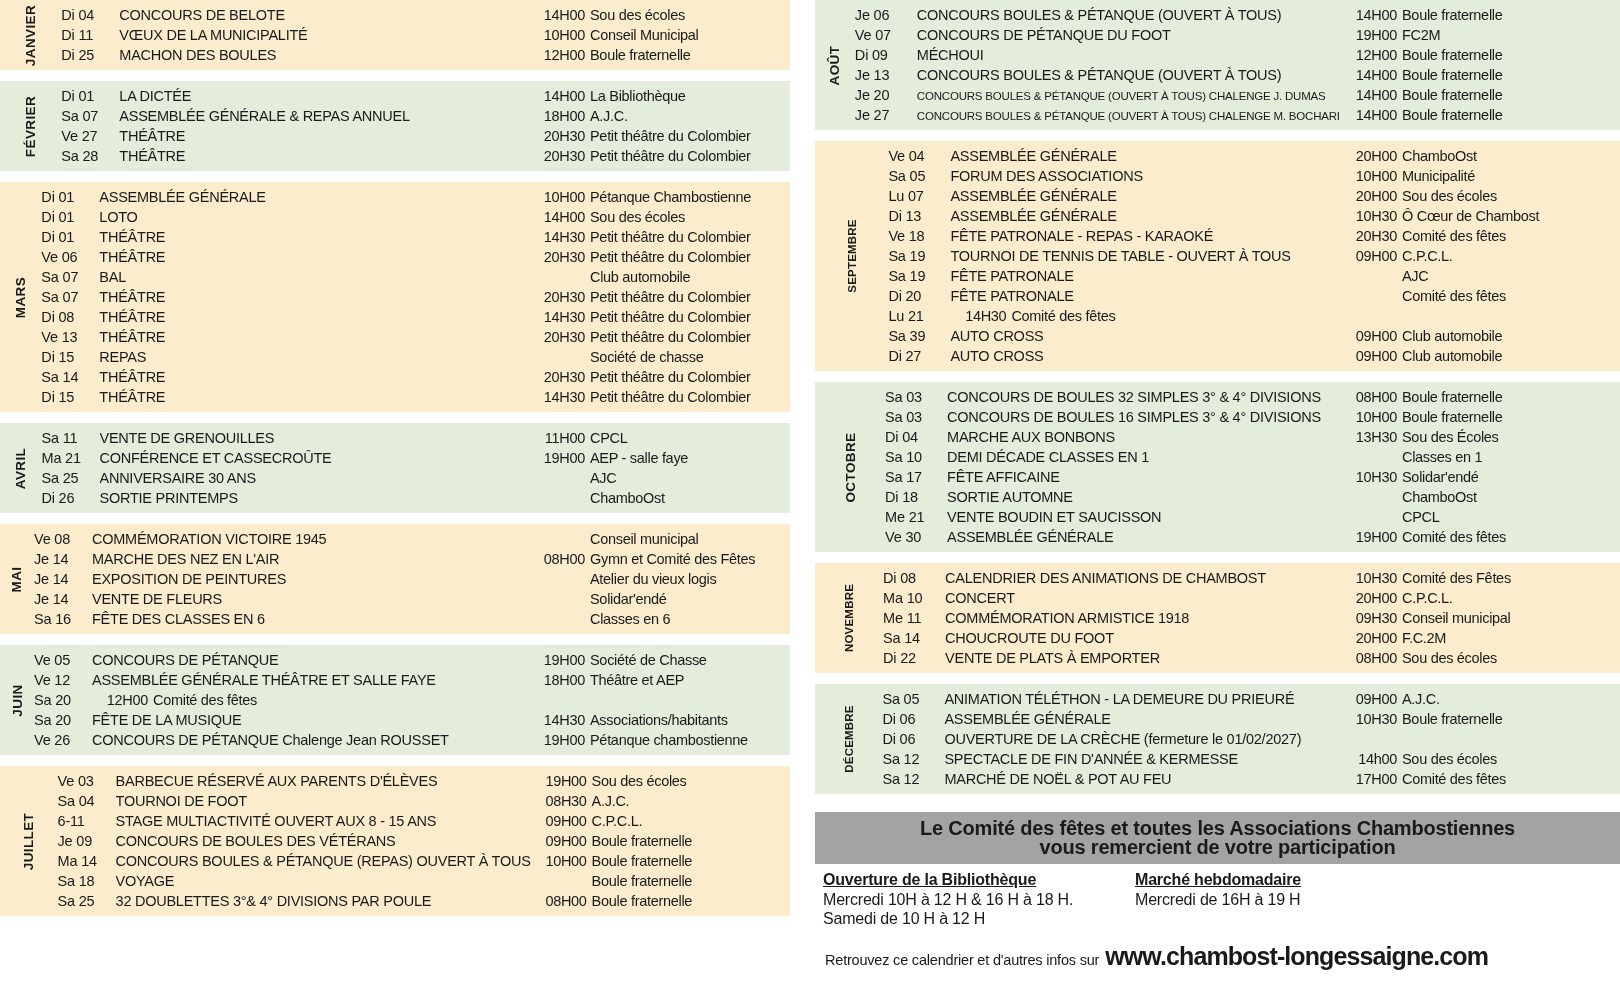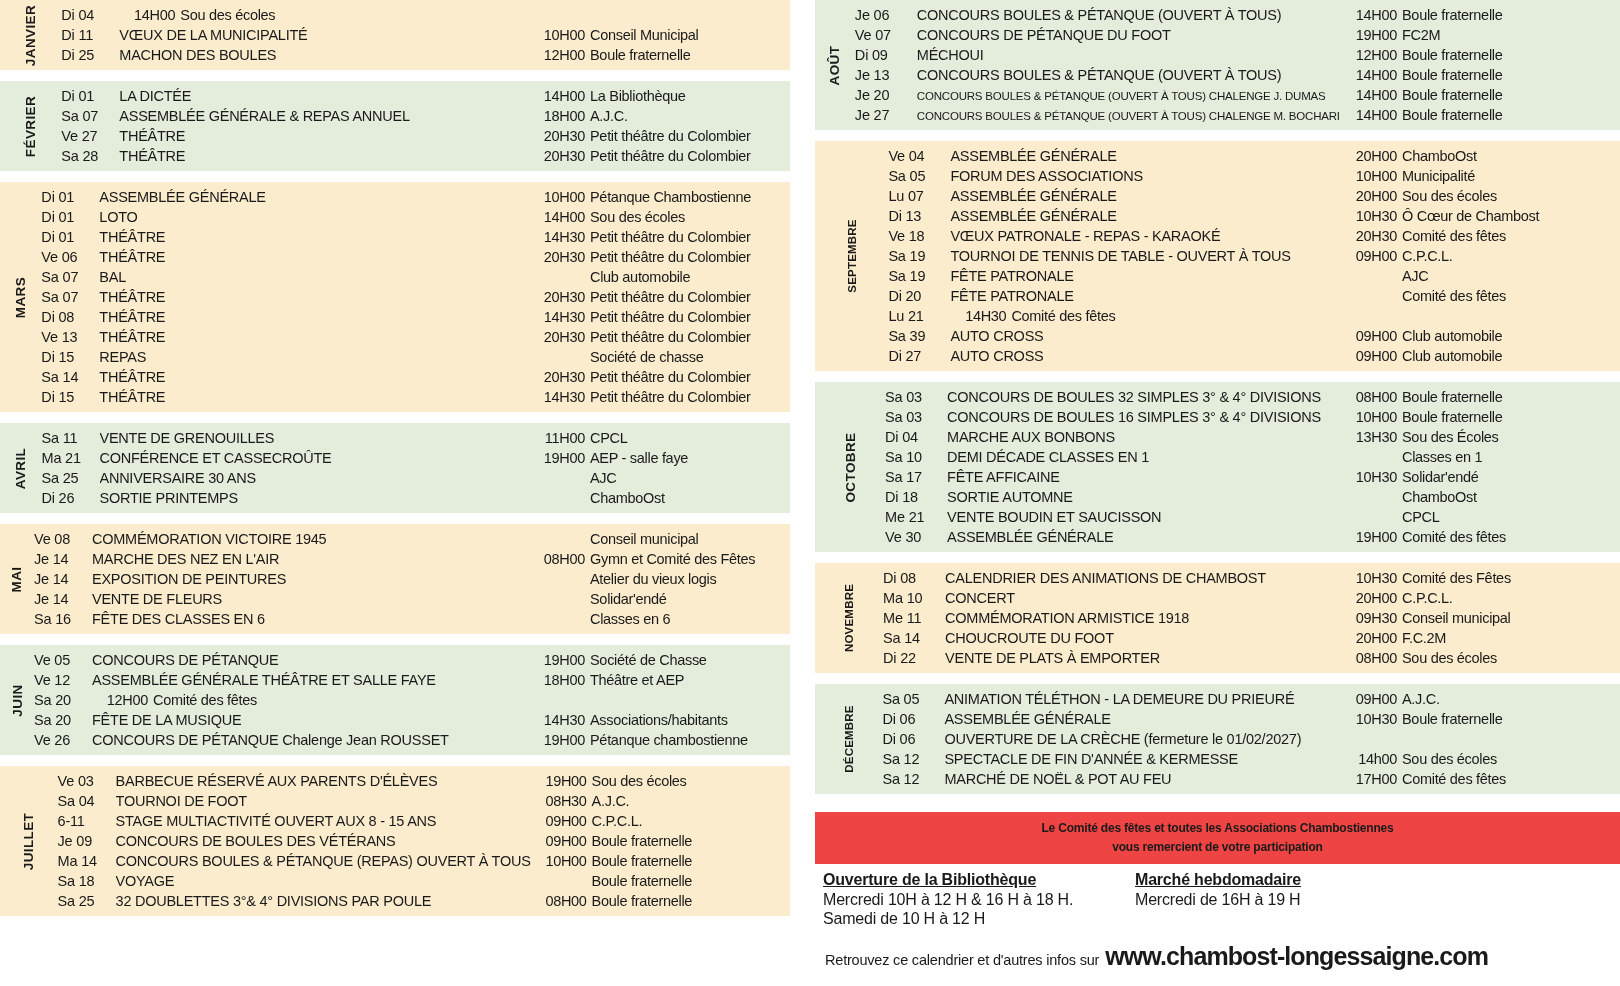--- a/index.html
+++ b/index.html
@@ -79,25 +79,25 @@
   }
 
   
   #col-right .c-date{flex:0 0 62px;}
   #col-right .c-time{flex:0 0 56px;}
   #col-right .c-org{flex:0 0 218px;}
 
   
   #footer{position:absolute;left:815px;top:812px;width:805px;}
   .thanks{
-    background:#ef4444;
+    background:#a3a3a3;
     text-align:center;
     padding:7px 6px 7px 6px;
     font-weight:bold;
-    font-size:12px;
+    font-size:20px;
     line-height:19px;
     letter-spacing:-.2px;
   }
   .hours{
     display:flex;
     padding:6px 0 0 8px;
     font-size:16px;
     line-height:19px;
     letter-spacing:-.2px;
   }
@@ -128,20 +128,21 @@
 
 <div id="sheet">
   <div class="column" id="col-left">
       <div class="month cream">
         <div class="month-label">
           <span>JANVIER</span>
         </div>
         <div class="rows">
           <div class="row">
             <div class="c-date">Di 04</div>
+            <div class="c-title">CONCOURS DE BELOTE</div>
             <div class="c-time">14H00</div>
             <div class="c-org">Sou des écoles</div>
           </div>
           <div class="row">
             <div class="c-date">Di 11</div>
             <div class="c-title">VŒUX DE LA MUNICIPALITÉ</div>
             <div class="c-time">10H00</div>
             <div class="c-org">Conseil Municipal</div>
           </div>
           <div class="row">
@@ -478,21 +479,21 @@
             <div class="c-org">Sou des écoles</div>
           </div>
           <div class="row">
             <div class="c-date">Di 13</div>
             <div class="c-title">ASSEMBLÉE GÉNÉRALE</div>
             <div class="c-time">10H30</div>
             <div class="c-org">Ô Cœur de Chambost</div>
           </div>
           <div class="row">
             <div class="c-date">Ve 18</div>
-            <div class="c-title">VŒUX PATRONALE - REPAS - KARAOKÉ</div>
+            <div class="c-title">FÊTE PATRONALE - REPAS - KARAOKÉ</div>
             <div class="c-time">20H30</div>
             <div class="c-org">Comité des fêtes</div>
           </div>
           <div class="row">
             <div class="c-date">Sa 19</div>
             <div class="c-title">TOURNOI DE TENNIS DE TABLE - OUVERT À TOUS</div>
             <div class="c-time">09H00</div>
             <div class="c-org">C.P.C.L.</div>
           </div>
           <div class="row">

